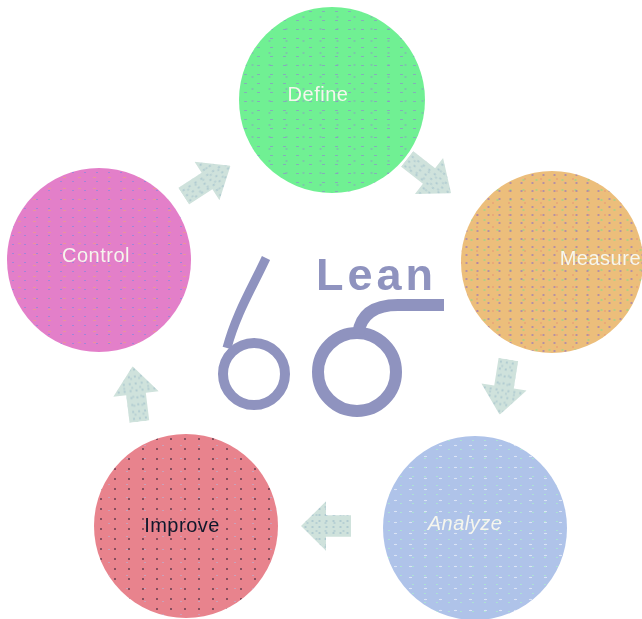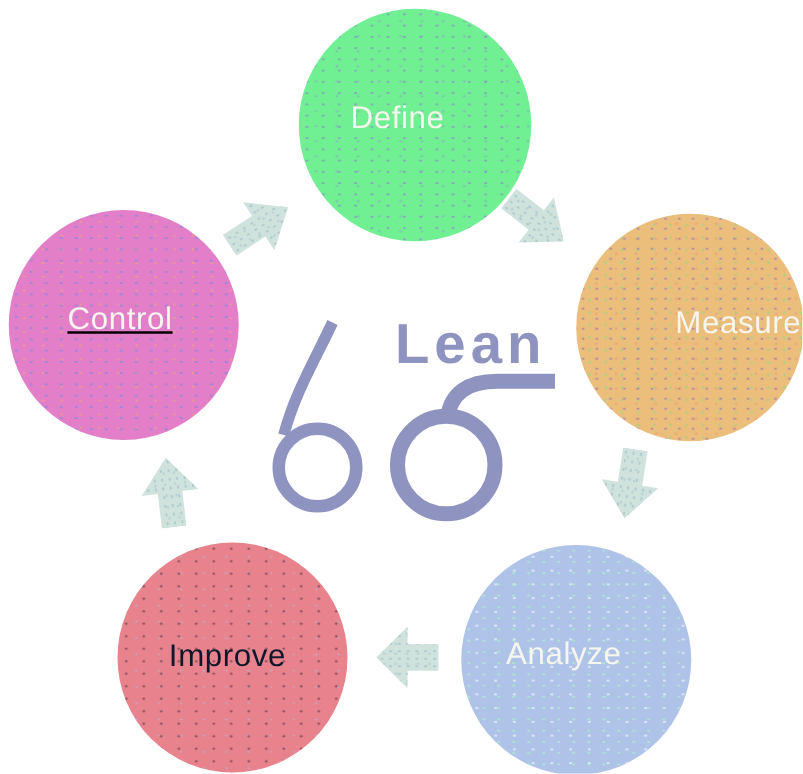--- a/index.html
+++ b/index.html
@@ -10,26 +10,26 @@
   
   .circle{
     position:absolute;border-radius:50%;
     display:flex;align-items:center;justify-content:center;
   }
   .circle::before{
     content:"";position:absolute;inset:0;border-radius:50%;
     pointer-events:none;
   }
   .stage-label{
-    position:relative;font-size:25px;font-weight:400;letter-spacing:0.5px;
+    position:relative;font-size:20px;font-weight:400;letter-spacing:0.5px;
     z-index:2;
   }
   .c-define {left:239px;top:7px;  width:186px;height:186px;}
   .c-measure{left:461px;top:171px;width:182px;height:182px;}
-  .c-analyze{left:369px;top:436px;width:184px;height:184px;}
+  .c-analyze{left:383px;top:436px;width:184px;height:184px;font-style:italic;}
   .c-improve{left:94px; top:434px;width:184px;height:184px;}
   .c-control{left:7px;  top:168px;width:184px;height:184px;}
   .c-define  .stage-label{transform:translate(-14px,-6px);}
   .c-measure .stage-label{transform:translate(-2px,-4px);}
   .c-analyze .stage-label{transform:translate(-10px,-5px);}
   .c-improve .stage-label{transform:translate(-4px,-1px);}
   .c-control .stage-label{transform:translate(-3px,-5px);}
   
   .c-define::before{
     background-image:
@@ -94,21 +94,21 @@
   </div>
   <div class="circle c-measure" style="background-color: rgb(236, 190, 123); justify-content: flex-end;">
     <span class="stage-label" style="color: rgb(246, 246, 238);">Measure</span>
   </div>
   <div class="circle c-analyze" style="background-color: rgb(175, 195, 233);">
     <span class="stage-label" style="color: rgb(246, 246, 238);">Analyze</span>
   </div>
   <div class="circle c-improve" style="background-color: rgb(232, 131, 141);">
     <span class="stage-label" style="color: #0f172a;">Improve</span>
   </div>
-  <div class="circle c-control" style="background-color: rgb(227, 127, 201); text-decoration: underline;">
+  <div class="circle c-control" style="background-color: rgb(227, 127, 201);">
     <span class="stage-label" style="color: rgb(246, 246, 238);">Control</span>
   </div>
 
   <div class="arrow a1" style="background-color: rgb(207, 226, 220);"></div>
   <div class="arrow a2" style="background-color: rgb(207, 226, 220);"></div>
   <div class="arrow a3" style="background-color: rgb(207, 226, 220);"></div>
   <div class="arrow a4" style="background-color: rgb(207, 226, 220);"></div>
   <div class="arrow a5" style="background-color: rgb(207, 226, 220);"></div>
 
   <svg class="logo-svg" width="642" height="619" viewBox="0 0 642 619">

